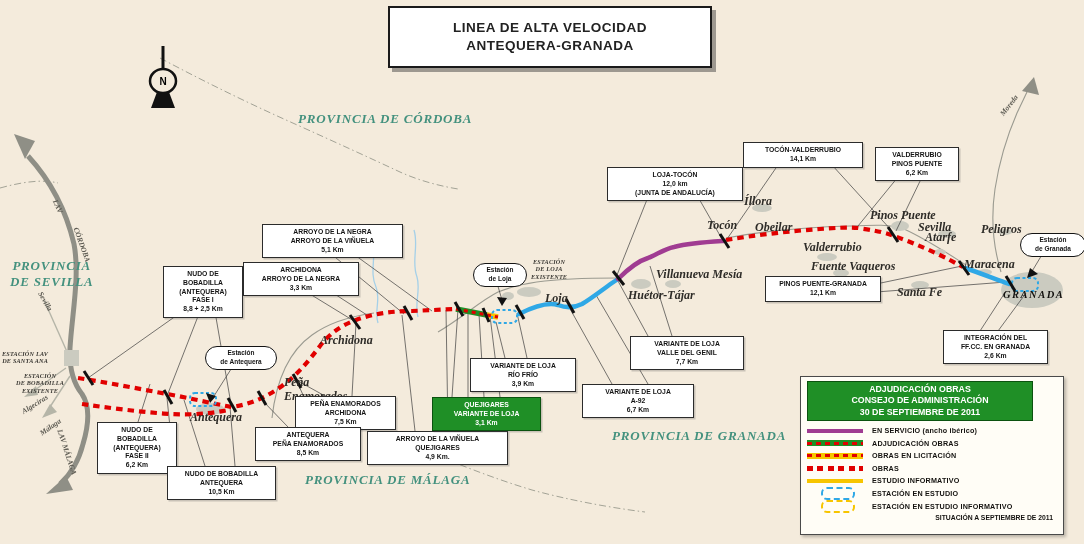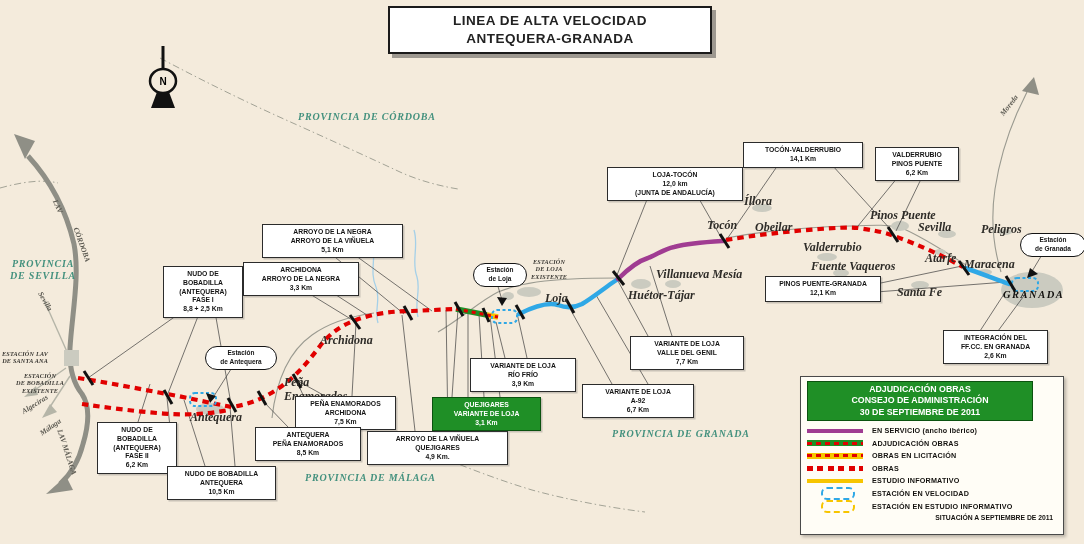--- a/index.html
+++ b/index.html
@@ -5,31 +5,31 @@
   :root{
     --bg:#f4ebdc; --serv:#a03c92; --adj:#1f8f26; --lic:#f7c500; --obras:#e10000;
     --proy:#2fa8e6; --est:#f7c500; --prov:#43917e;
   }
   html,body{margin:0;padding:0;background:#e9e0d0;}
   #stage{position:relative;width:1084px;height:544px;background:var(--bg);
          font-family:"Liberation Sans",sans-serif;overflow:hidden;}
   #map-svg{position:absolute;left:0;top:0;}
   .title-box{position:absolute;left:388px;top:6px;width:320px;background:#fff;
     border:2px solid #1a1a1a;box-shadow:4px 4px 0 rgba(50,50,50,.45);text-align:center;
-    font-weight:bold;font-size:13.5px;line-height:1.35;padding:4px 0;letter-spacing:.5px;color:#222;}
+    font-weight:bold;font-size:13.5px;line-height:1.35;padding:11px 0;letter-spacing:.5px;color:#222;}
   .segbox{position:absolute;background:#fff;border:1px solid #2b2b2b;z-index:5;
     box-shadow:1.5px 1.5px 0 rgba(70,70,70,.25);text-align:center;font-weight:bold;
     font-size:6.8px;line-height:1.3;padding:3px 2px;color:#141414;}
   .segbox.green{background:var(--adj);color:#fff;border-color:#0b520f;}
   .oval{position:absolute;background:#fff;border:1.6px solid #141414;border-radius:12px;z-index:5;
     text-align:center;font-weight:bold;font-size:6.5px;line-height:1.35;padding:2px 4px;color:#141414;}
   .mtext{position:absolute;font-family:"Liberation Serif",serif;font-style:italic;z-index:4;
     color:#2e2c28;font-size:12px;font-weight:bold;white-space:nowrap;transform-origin:left top;line-height:1.2;}
   .mtext.city{font-size:10.5px;letter-spacing:1.5px;color:#14120f;}
-  .mtext.province{color:var(--prov);font-size:10px;letter-spacing:.8px;text-align:center;}
+  .mtext.province{color:var(--prov);font-size:13px;letter-spacing:.8px;text-align:center;}
   .mtext.note{font-size:6.2px;letter-spacing:.2px;text-align:center;color:#3a3833;}
   .mtext.corridor{color:#5c5a52;font-size:7.5px;}
   .legend{position:absolute;left:800px;top:376px;width:262px;height:157px;background:#fffdf6;
     border:1.5px solid #4a4a4a;box-shadow:2px 2px 3px rgba(0,0,0,.25);z-index:6;}
   .legend-header{margin:4px 30px 3px 6px;background:var(--adj);border:1px solid #0b520f;color:#fff;
     font-weight:bold;font-size:8.8px;text-align:center;line-height:1.3;padding:2px 0;}
   .legend-row{display:flex;align-items:center;height:12.6px;padding:0 6px;gap:9px;}
   .sw{width:56px;flex:0 0 56px;display:flex;align-items:center;}
   .swatch{display:block;}
   .legend-label{font-size:7.2px;font-weight:bold;color:#14120f;letter-spacing:.2px;}
@@ -270,21 +270,21 @@
         <div class="legend-row">
           <div class="sw">
             <span class="swatch sw-estudio-informativo"></span>
           </div>
           <div class="legend-label">ESTUDIO INFORMATIVO</div>
         </div>
         <div class="legend-row">
           <div class="sw">
             <span class="swatch sw-estacion-proyecto"></span>
           </div>
-          <div class="legend-label">ESTACIÓN EN VELOCIDAD</div>
+          <div class="legend-label">ESTACIÓN EN ESTUDIO</div>
         </div>
         <div class="legend-row">
           <div class="sw">
             <span class="swatch sw-estacion-estudio"></span>
           </div>
           <div class="legend-label">ESTACIÓN EN ESTUDIO INFORMATIVO</div>
         </div>
       </div>
     <div class="legend-foot">SITUACIÓN A SEPTIEMBRE DE 2011</div>
   </div>
@@ -421,21 +421,21 @@
     </div>
     <div class="mtext town" style="left: 811px; top: 259px;">
       <div>Fuente Vaqueros</div>
     </div>
     <div class="mtext town" style="left: 870px; top: 208px;">
       <div>Pinos Puente</div>
     </div>
     <div class="mtext town" style="left: 918px; top: 220px;">
       <div>Sevilla</div>
     </div>
-    <div class="mtext town" style="left: 925px; top: 251px;">
+    <div class="mtext town" style="left: 925px; top: 230px;">
       <div>Atarfe</div>
     </div>
     <div class="mtext town" style="left: 981px; top: 222px;">
       <div>Peligros</div>
     </div>
     <div class="mtext town" style="left: 964px; top: 257px;">
       <div>Maracena</div>
     </div>
     <div class="mtext town" style="left: 897px; top: 285px;">
       <div>Santa Fe</div>

